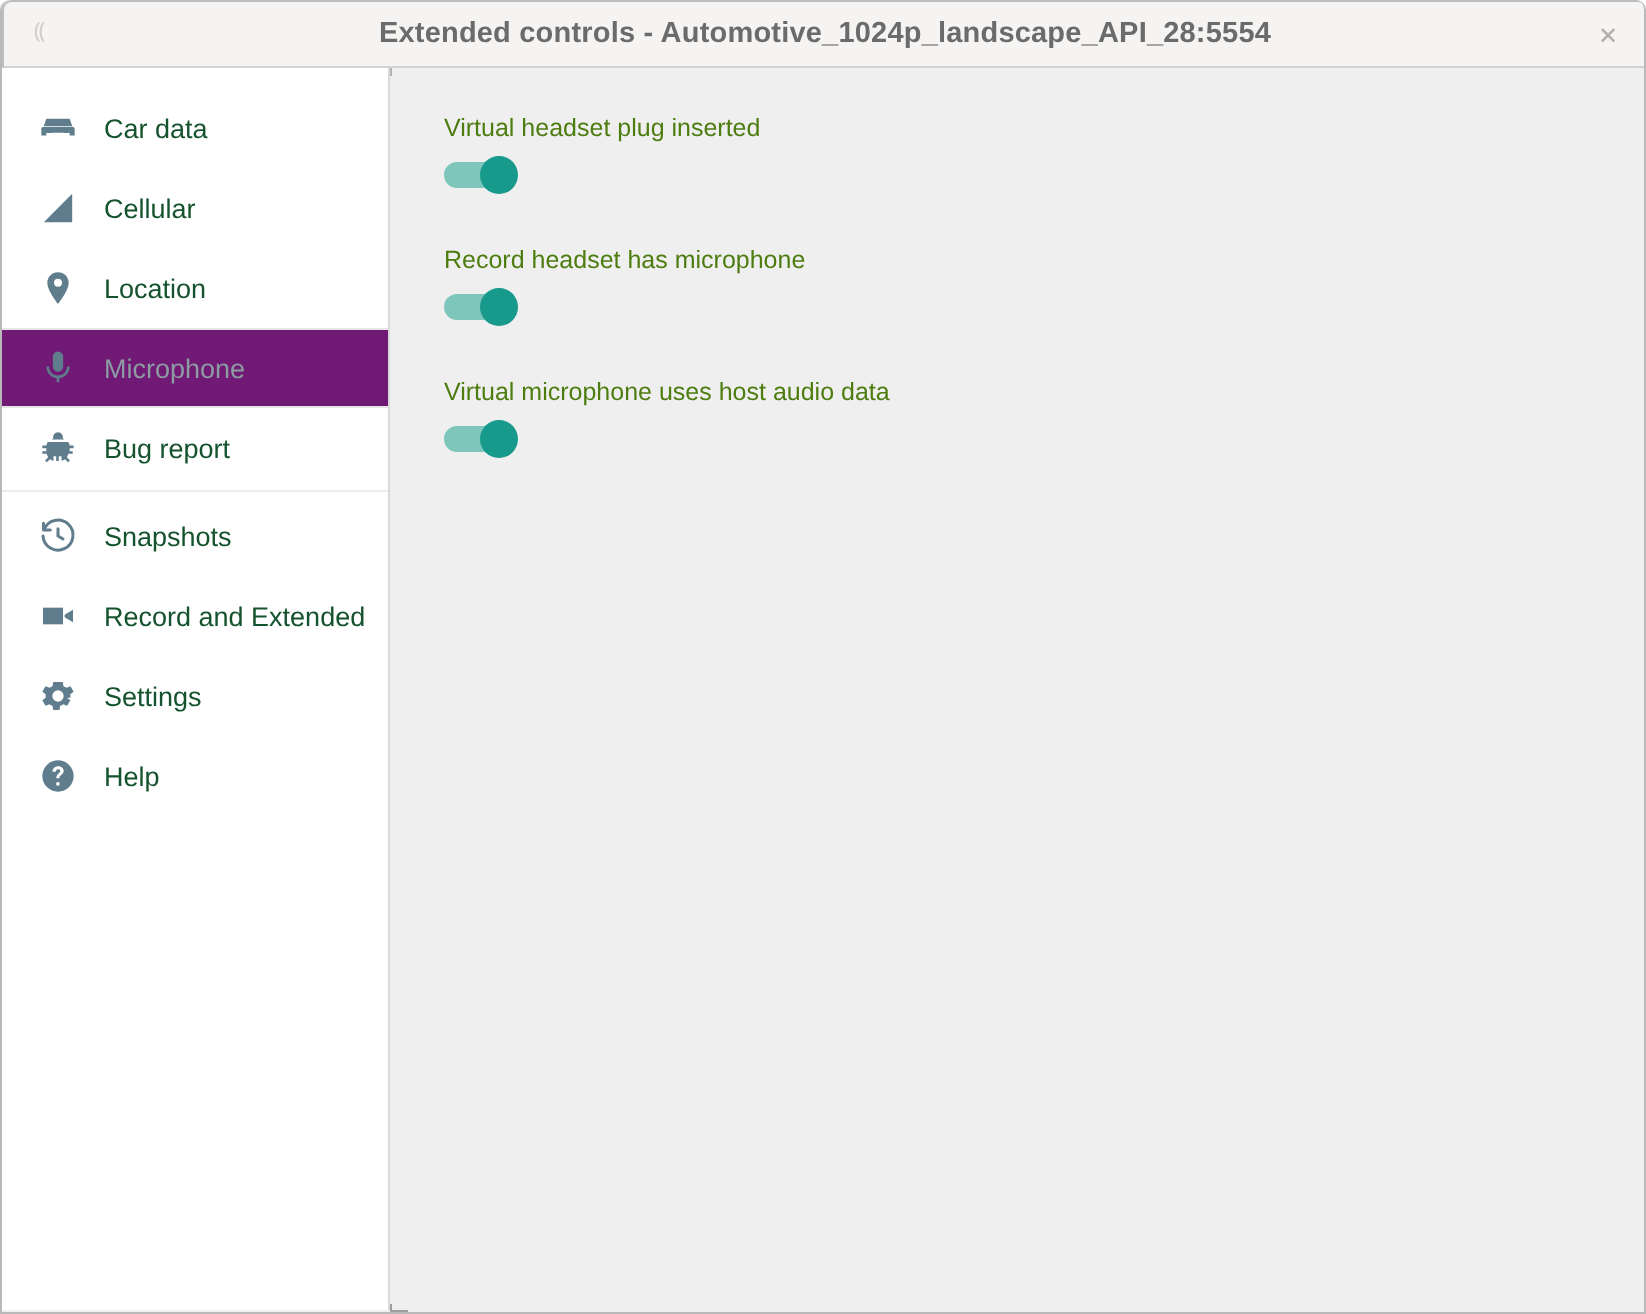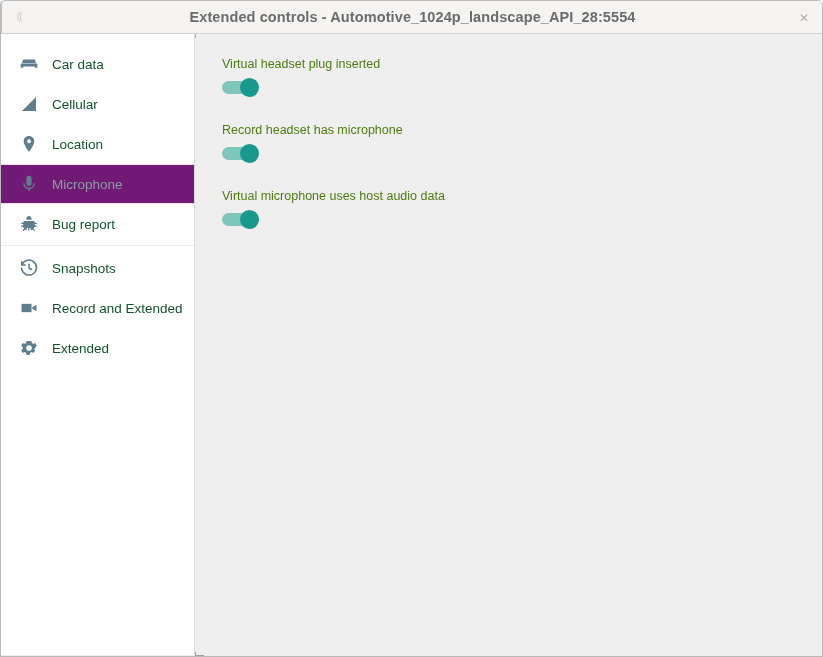--- a/index.html
+++ b/index.html
@@ -269,23 +269,31 @@
         </span>
         <span class="nav-label">Record and Extended</span>
       </div>
 
       <div class="nav-item">
         <span class="nav-icon">
           <svg width="20" height="20" viewBox="0 0 24 24" fill="currentColor">
             <path d="M19.4 13a7.6 7.6 0 0 0 0-2l2-1.6-1.9-3.3-2.4 1a7.6 7.6 0 0 0-1.8-1l-.4-2.5H9.1l-.4 2.5a7.6 7.6 0 0 0-1.8 1l-2.4-1L2.6 9.4 4.6 11a7.6 7.6 0 0 0 0 2l-2 1.6 1.9 3.3 2.4-1a7.6 7.6 0 0 0 1.8 1l.4 2.5h3.8l.4-2.5a7.6 7.6 0 0 0 1.8-1l2.4 1 1.9-3.3-2-1.6zM12 15.4A3.4 3.4 0 1 1 12 8.6a3.4 3.4 0 0 1 0 6.8z"></path>
           </svg>
         </span>
-        <span class="nav-label">Extended</span>
-      </div>
-
+        <span class="nav-label">Settings</span>
+      </div>
+
+      <div class="nav-item">
+        <span class="nav-icon">
+          <svg width="20" height="20" viewBox="0 0 24 24" fill="currentColor">
+            <path d="M12 2.6A9.4 9.4 0 1 0 12 21.4 9.4 9.4 0 0 0 12 2.6zm.9 15.1h-1.9v-1.9h1.9v1.9zm2-7.3c-.5.7-1.1 1.1-1.5 1.5-.4.4-.6.7-.6 1.5h-1.8c0-1.3.3-1.9.9-2.5.5-.5 1.1-.9 1.4-1.4.3-.6.1-1.6-1.2-1.6-.9 0-1.4.6-1.5 1.5H8.7c.1-1.9 1.5-3.2 3.4-3.2 2.1 0 3.3 1.3 3.3 2.8 0 .6-.2 1.1-.5 1.4z"></path>
+          </svg>
+        </span>
+        <span class="nav-label">Help</span>
+      </div>
 
     </div>
 
     <div class="scroll-mark top"></div>
     <div class="scroll-mark bottom"></div>
 
     <div id="content">
 
       <div class="setting-row">
         <div class="setting-label">Virtual headset plug inserted</div>

